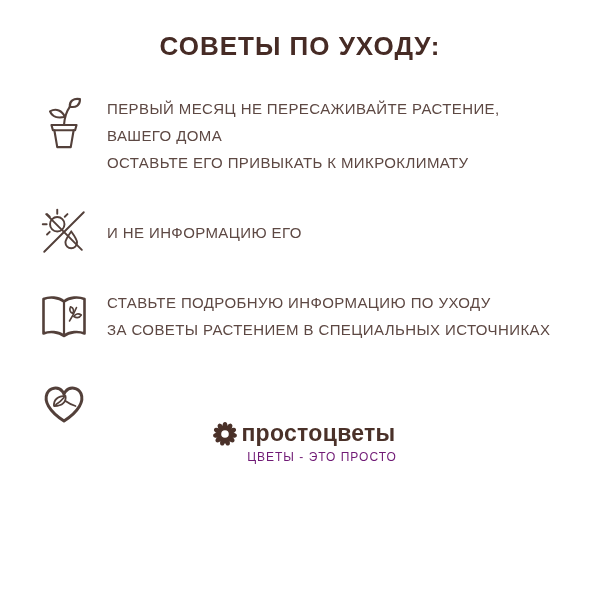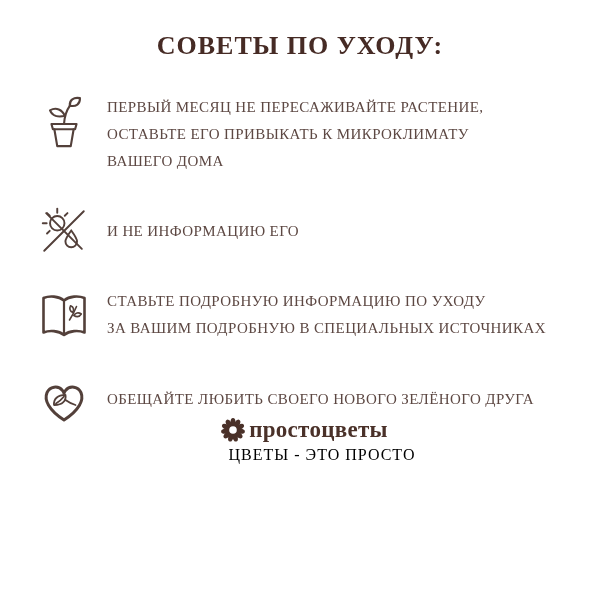--- a/index.html
+++ b/index.html
@@ -1,21 +1,21 @@
 <!DOCTYPE html>
 <html><head>
 <meta charset="utf-8">
 <style>
   html, body { margin: 0; padding: 0; background: #ffffff; }
   .page {
     width: 600px; height: 495px;
     position: relative;
     background: #ffffff;
     overflow: hidden;
-    font-family: Liberation Serif, serif;
+    font-family: Liberation Sans, sans-serif;
   }
   .title {
     margin: 0;
     padding-top: 31px;
     text-align: center;
     font-size: 26px;
     font-weight: 700;
     letter-spacing: 1px;
     color: #462b25;
   }
@@ -61,23 +61,23 @@
   }
   .brand {
     font-size: 23px;
     font-weight: 700;
     letter-spacing: 0.3px;
     color: #4a3129;
   }
   .tagline {
     margin-top: 3px;
     margin-left: 36px;
-    font-size: 16px;
+    font-size: 12px;
     letter-spacing: 1px;
-    color: #000000;
+    color: #701a75;
   }
   svg { display: block; }
 </style>
 </head>
 <body>
 
 <div class="page">
 
   <h1 class="title">СОВЕТЫ ПО УХОДУ:</h1>
 
@@ -88,22 +88,22 @@
         <svg width="54" height="58" viewBox="0 0 56 58" fill="none" stroke="#53403a" stroke-width="2.2" stroke-linecap="round" stroke-linejoin="round">
           <path d="M15 29 H41 L39.5 34.5 H16.5 Z"></path>
           <path d="M18 34.5 L21 52 H35 L38 34.5"></path>
           <path d="M28 29 C28.5 21 30.5 15 34.5 9.5"></path>
           <path d="M34 10 C33.5 4 38 1 44.5 2.2 C45 8.2 40.5 11.4 34 10 Z"></path>
           <path d="M28.8 20.5 C21.5 22.5 15.8 20.3 13.5 14.8 C19.8 11.3 26.3 14 28.8 20.5 Z"></path>
         </svg>
       </span>
       <div class="tlines">
         <div>ПЕРВЫЙ МЕСЯЦ НЕ ПЕРЕСАЖИВАЙТЕ РАСТЕНИЕ,</div>
+        <div>ВАШЕГО ДОМА</div>
         <div>ОСТАВЬТЕ ЕГО ПРИВЫКАТЬ К МИКРОКЛИМАТУ</div>
-        <div>ВАШЕГО ДОМА</div>
       </div>
     </div>
 
     <div class="tip">
       <span class="ticon">
         <svg width="54" height="54" viewBox="0 0 56 56" fill="none" stroke="#53403a" stroke-width="2" stroke-linecap="round">
           <circle cx="21" cy="20" r="7.5"></circle>
           <line x1="21" y1="9" x2="21" y2="5"></line>
           <line x1="13.2" y1="12.2" x2="10.4" y2="9.4"></line>
           <line x1="10" y1="20" x2="6" y2="20"></line>
@@ -126,38 +126,35 @@
           <path d="M28 11.5 V46" stroke-width="2.2"></path>
           <g stroke-width="1.6">
             <path d="M40.5 17.5 C38.5 22.5 36.5 26.5 33.5 31"></path>
             <path d="M36.8 23.5 C33.8 22.3 33.2 19.5 34.6 16.7 C37.7 17.9 38.2 20.7 36.8 23.5 Z"></path>
             <path d="M37.8 26.5 C40.8 28.2 43.6 27.7 45.3 25 C42.4 23 39.4 23.8 37.8 26.5 Z"></path>
           </g>
         </svg>
       </span>
       <div class="tlines">
         <div>СТАВЬТЕ ПОДРОБНУЮ ИНФОРМАЦИЮ ПО УХОДУ</div>
-        <div>ЗА ВАШИМ ПОДРОБНУЮ В СПЕЦИАЛЬНЫХ ИСТОЧНИКАХ</div>
+        <div>ЗА СОВЕТЫ РАСТЕНИЕМ В СПЕЦИАЛЬНЫХ ИСТОЧНИКАХ</div>
       </div>
     </div>
 
     <div class="tip">
       <span class="ticon">
         <svg width="56" height="50" viewBox="0 0 56 50" fill="none" stroke="#53403a" stroke-linecap="round" stroke-linejoin="round">
           <path stroke-width="3" d="M28 46 C12.5 36 8 25.8 11 18.6 C13.6 12.4 22.2 11 26.6 16.6 C27.4 17.6 27.7 18.3 28 19.3 C28.3 18.3 28.6 17.6 29.4 16.6 C33.8 11 42.4 12.4 45 18.6 C48 25.8 43.5 36 28 46 Z"></path>
           <g stroke-width="1.8">
             <path d="M18 31 C17.5 25 21.5 21 29.5 20.8 C30.5 26.5 26.5 31.2 18 31 Z"></path>
             <path d="M20 29.5 C23.5 27.3 26 25 28 22.5"></path>
             <path d="M29.5 26 C33 28.5 36 30 39.5 31"></path>
           </g>
         </svg>
       </span>
-      <div class="tlines">
-        <div>ОБЕЩАЙТЕ ЛЮБИТЬ СВОЕГО НОВОГО ЗЕЛЁНОГО ДРУГА</div>
-      </div>
     </div>
 
   </div>
 
   <div class="footer">
     <div class="brandrow">
       <span>
         <svg width="26" height="26" viewBox="0 0 26 26">
           <g fill="#4a3129">
             <ellipse cx="13" cy="6" rx="2.6" ry="5" transform="rotate(0 13 13)"></ellipse>

